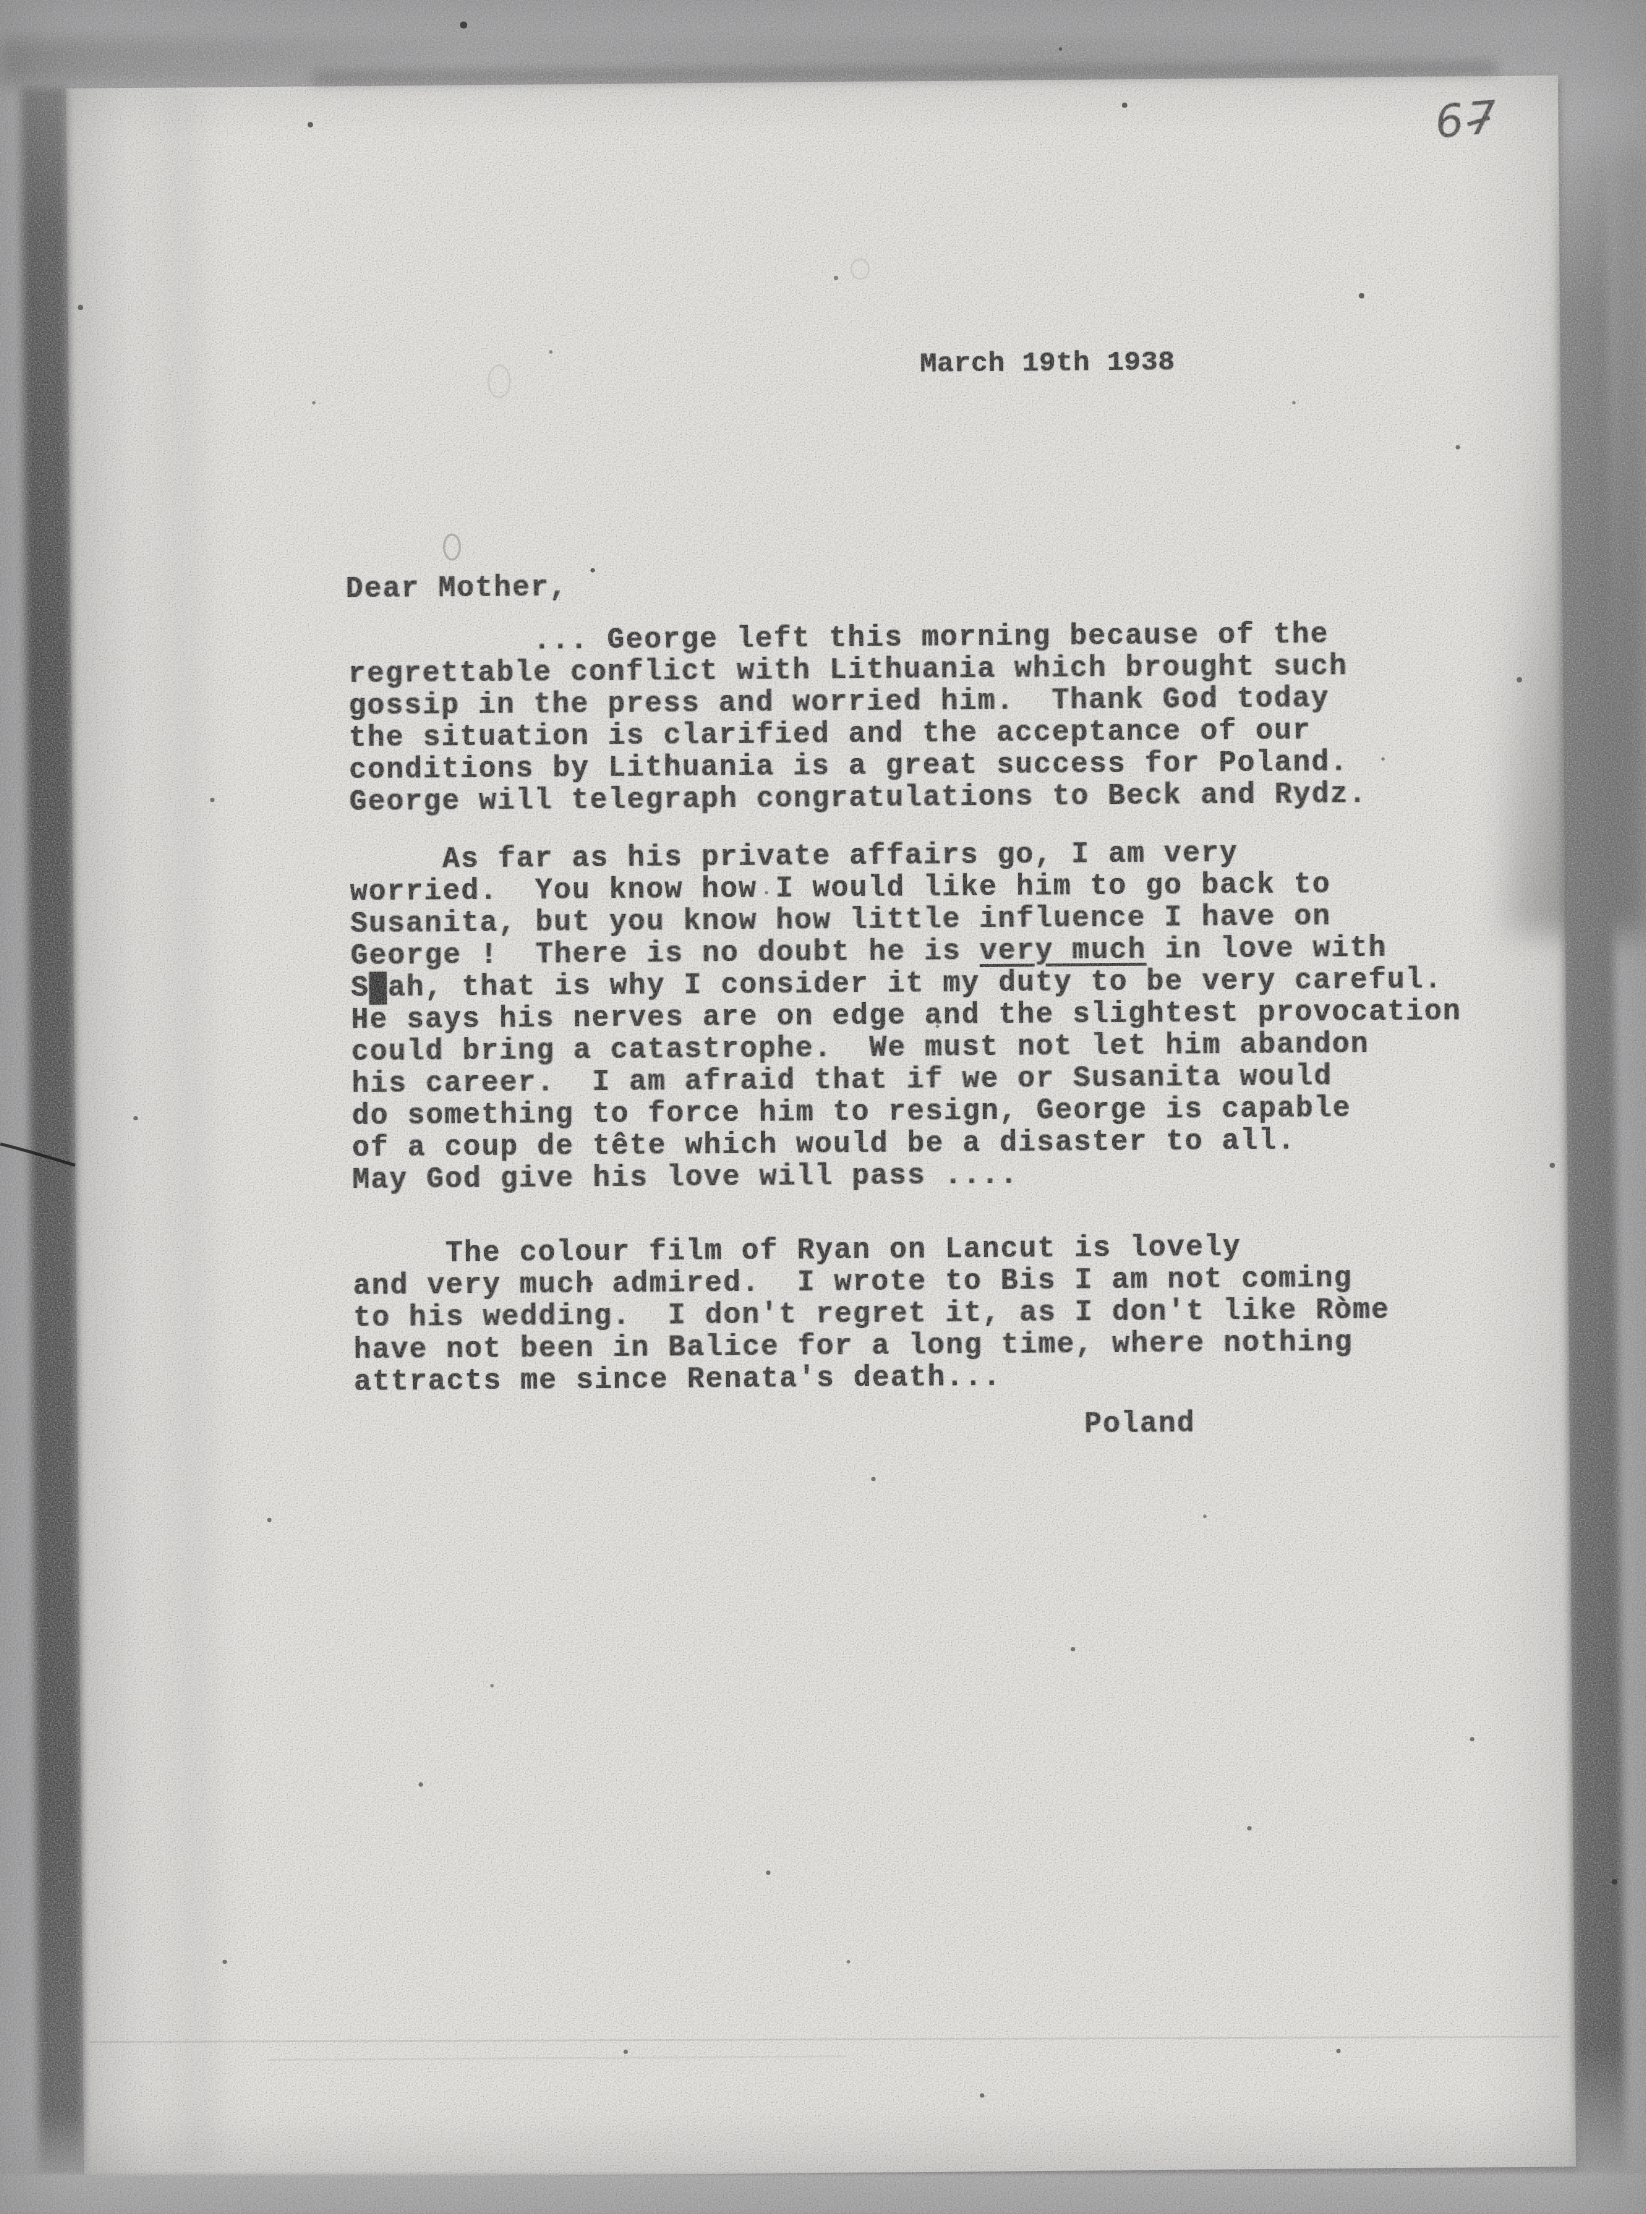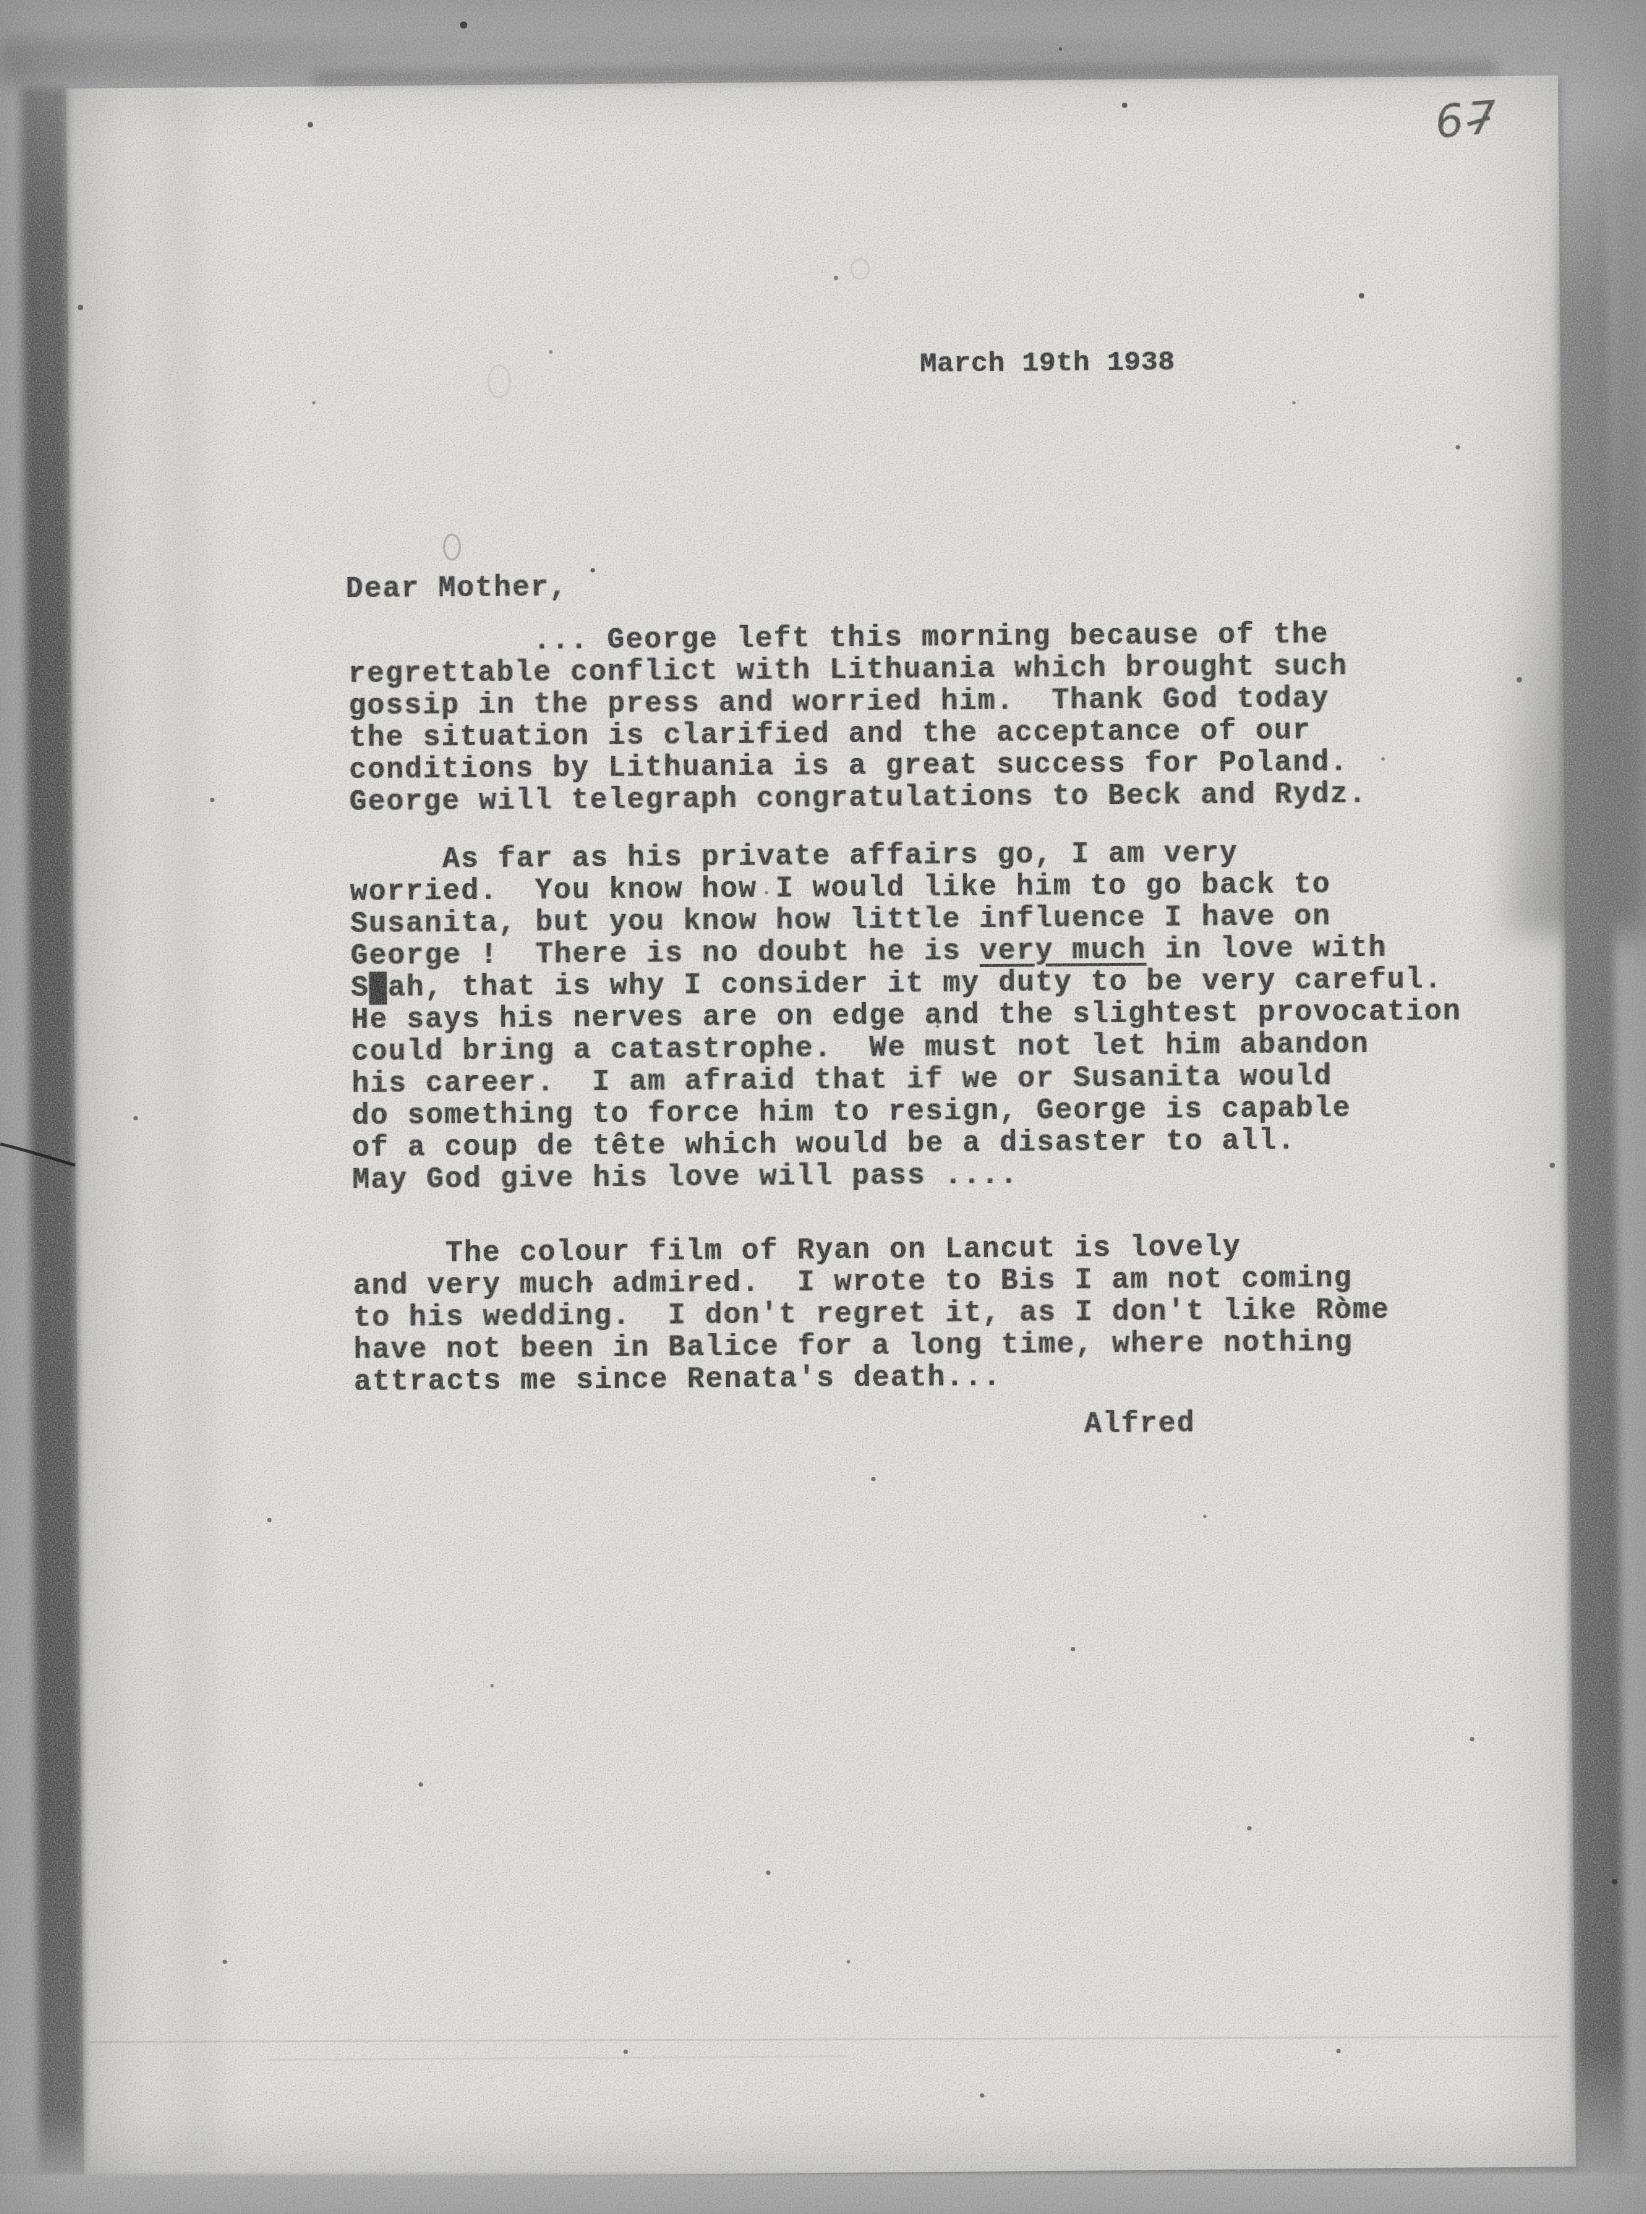--- a/index.html
+++ b/index.html
@@ -98,21 +98,21 @@
 could bring a catastrophe.  We must not let him abandon
 his career.  I am afraid that if we or Susanita would
 do something to force him to resign, George is capable
 of a coup de tête which would be a disaster to all.
 May God give his love will pass ....</div>
     <div class="para-3">     The colour film of Ryan on Lancut is lovely
 and very much admired.  I wrote to Bis I am not coming
 to his wedding.  I don't regret it, as I don't like Ròme
 have not been in Balice for a long time, where nothing
 attracts me since Renata's death...</div>
-    <div class="signature">Alfred</div>
+    <div class="signature">Poland</div>
   </div>
 
   <svg class="grain" width="1647" height="2214" viewBox="0 0 1848 2485" xmlns="http://www.w3.org/2000/svg">
     <defs>
       <filter id="gr" x="0" y="0" width="100%" height="100%">
         <feTurbulence type="fractalNoise" baseFrequency="0.55" numOctaves="2" seed="7" stitchTiles="stitch"></feTurbulence>
         <feColorMatrix type="saturate" values="0"></feColorMatrix>
       </filter>
     </defs>
     <rect width="1848" height="2485" filter="url(#gr)" style="mix-blend-mode:soft-light" opacity="0.55"></rect>

